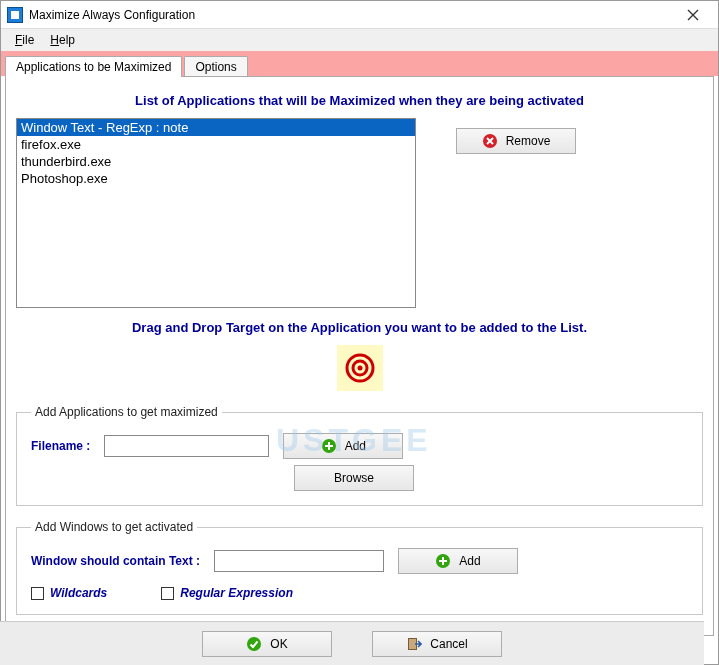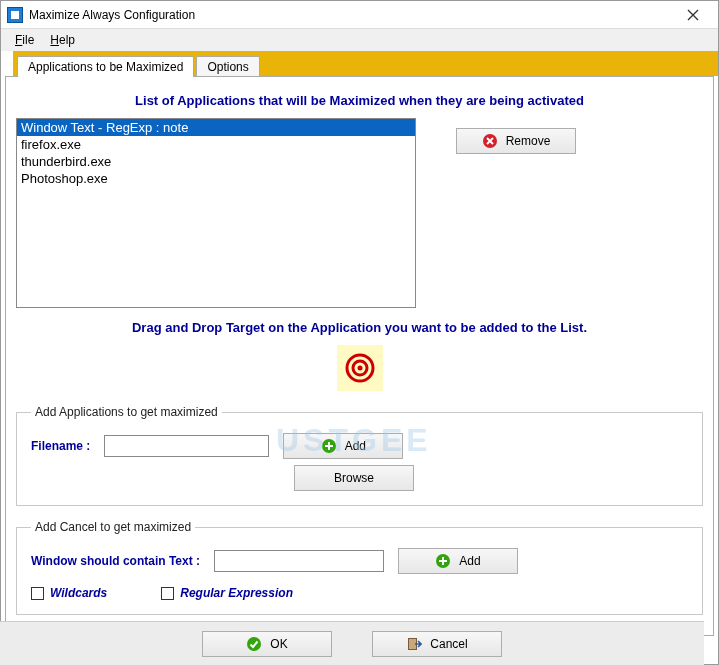--- a/index.html
+++ b/index.html
@@ -57,22 +57,21 @@
     text-decoration: underline;
     text-decoration-color: transparent;
     cursor: pointer;
   }
   .menubar span::first-letter { text-decoration: underline; }
   
   .tabstrip {
     display: flex;
     align-items: flex-start;
     padding: 4px 4px 0 4px;
-    background: #eab308;
-    margin-left: 12px;
+    background: #fca5a5;
   }
   .tab {
     padding: 3px 10px;
     border: 1px solid #aaa;
     border-bottom: none;
     background: #f6f6f6;
     margin-right: 2px;
     cursor: pointer;
     position: relative;
     top: 1px;
@@ -260,21 +259,21 @@
       </button>
     </div>
     <div class="row" style="margin-left:263px;">
       <button class="btn">
         <span>Browse</span>
       </button>
     </div>
   </fieldset>
 
   <fieldset>
-    <legend>Add Cancel to get maximized</legend>
+    <legend>Add Windows to get activated</legend>
     <div class="row">
       <span class="lbl">Window should contain Text :</span>
       <input type="text" style="width: 170px;">
       <button class="btn">
         <svg class="icon" viewBox="0 0 16 16">
           <circle cx="8" cy="8" r="7" fill="#32a40e"></circle>
           <path d="M8 4 V12 M4 8 H12" stroke="#fff" stroke-width="2"></path>
         </svg>
         <span>Add</span>
       </button>

